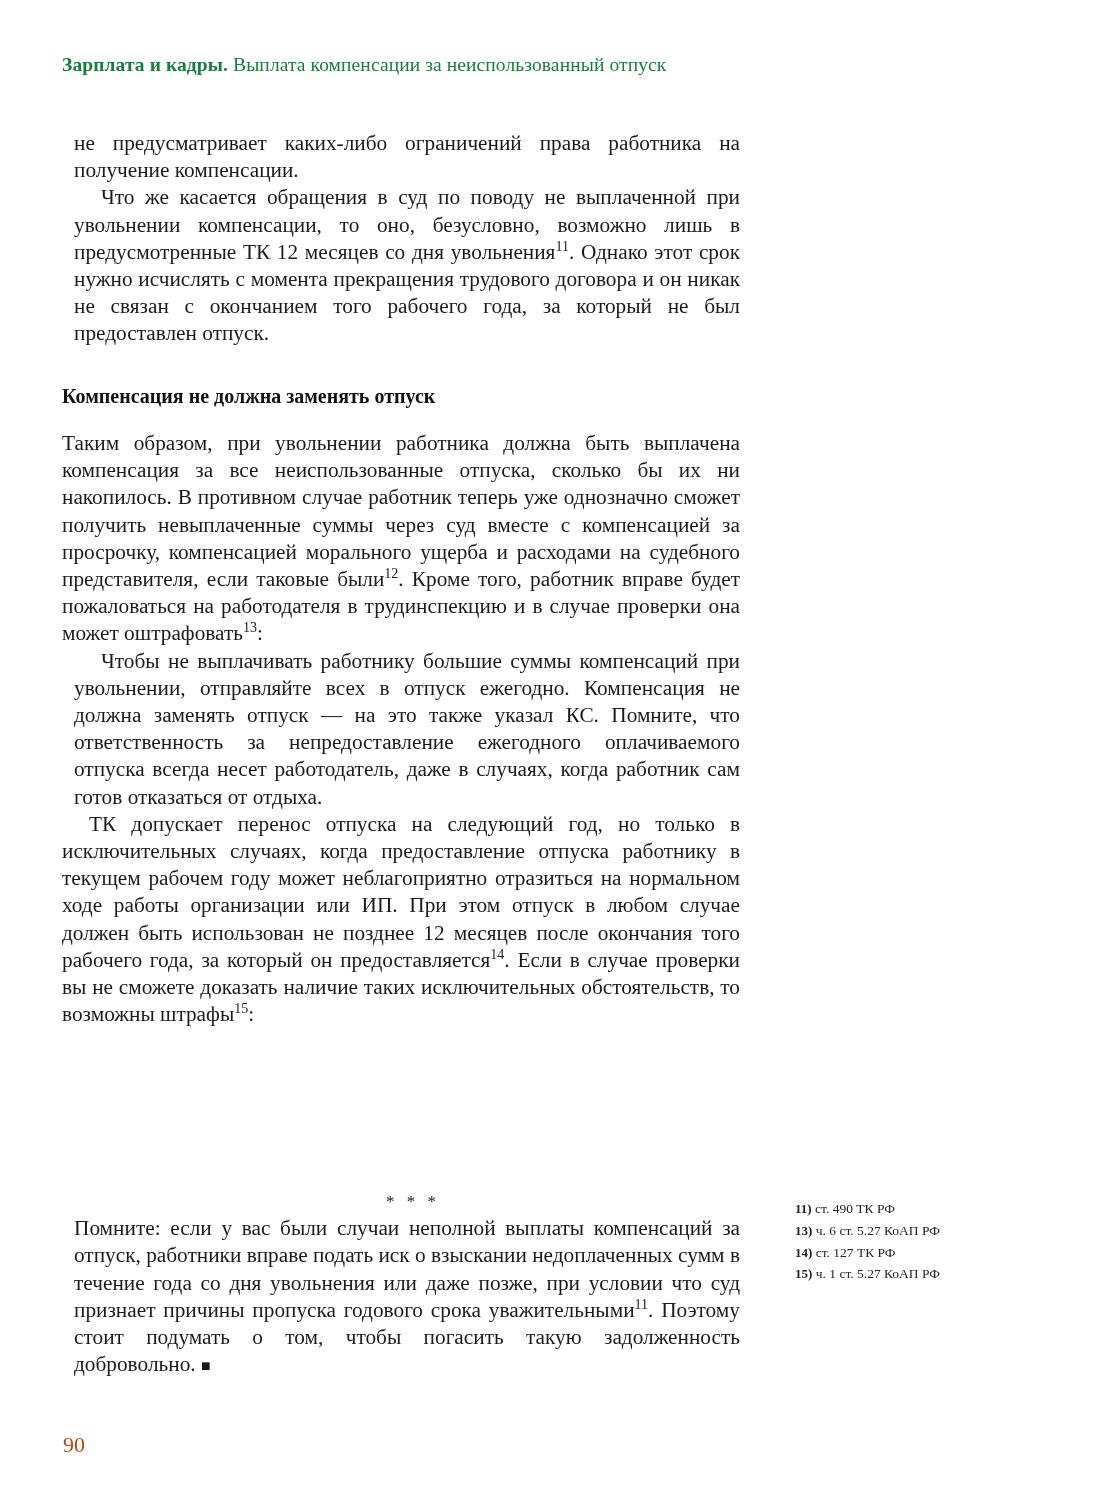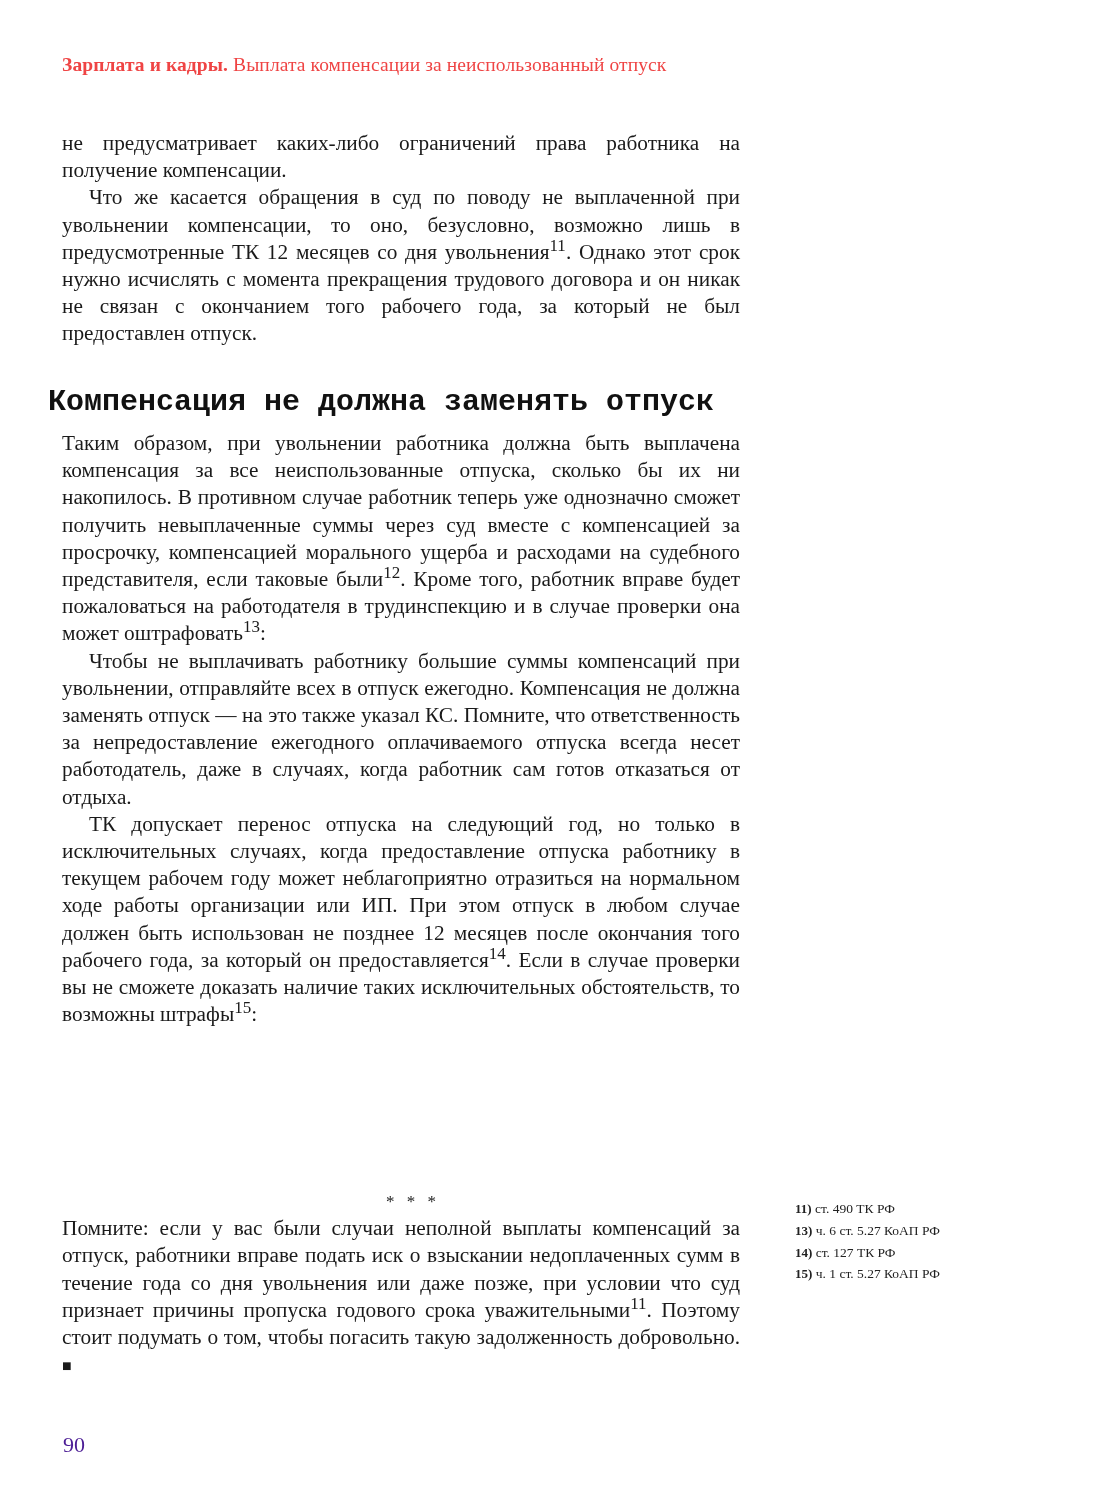--- a/index.html
+++ b/index.html
@@ -1,39 +1,39 @@
 <!DOCTYPE html>
 <html><head>
 <meta charset="utf-8">
 <style>
   html, body { margin: 0; padding: 0; background: #ffffff; }
   body { width: 1104px; height: 1500px; position: relative; overflow: hidden;
          font-family: "DejaVu Serif", "Liberation Serif", serif; color: #1a1a1a; }
-  .running-head { position: absolute; left: 62px; top: 54px; font-size: 19.5px; color: #ef4444;
+  .running-head { position: absolute; left: 62px; top: 54px; font-size: 19.5px; color: #15803d;
                   font-family: "Liberation Serif", serif; letter-spacing: 0.1px; white-space: nowrap; }
   .running-head .section { font-weight: bold; }
   .col { position: absolute; left: 62px; width: 678px; font-family: "Liberation Serif", serif;
          font-size: 21.3px; line-height: 27.2px; text-align: justify; }
   .col p { margin: 0; }
   .col p.indent { text-indent: 27px; }
-  .col p.lastline { text-align-last: left; }
-  .col sup { font-size: 17px; vertical-align: 8px; line-height: 0; }
-  .heading { position: absolute; left: 48px; top: 385px; font-family: Liberation Mono, monospace;
-             font-weight: bold; font-size: 30px; color: #111; white-space: nowrap; }
+  .col p.lastline { text-align-last: left; margin-left: 12px; }
+  .col sup { font-size: 14px; vertical-align: 8px; line-height: 0; }
+  .heading { position: absolute; left: 62px; top: 385px; font-family: Liberation Serif, serif;
+             font-weight: bold; font-size: 20px; color: #111; white-space: nowrap; }
   ul.bullets { list-style: none; margin: 0; padding: 0; }
   ul.bullets li { text-align: left; }
   ul.bullets li::before { content: "• "; }
   .stars { text-align: center; font-size: 17px; letter-spacing: 4px; padding-left: 24px; }
   .endmark { font-size: 16px; }
   .footnotes { position: absolute; left: 795px; top: 1200px; width: 240px;
                font-family: "Liberation Serif", serif; font-size: 13.5px; line-height: 17.8px; color: #222; }
   .footnotes .fn { margin-bottom: 4px; }
   .footnotes .num { font-family: Liberation Serif, serif; font-weight: bold; font-size: 13px; }
   .page-number { position: absolute; left: 63px; top: 1432px; font-size: 22px;
-                 font-family: "Liberation Serif", serif; color: #4c1d95; }
+                 font-family: "Liberation Serif", serif; color: #c2410c; }
 </style>
 </head>
 <body>
 
 <div class="running-head">
   <span class="section">Зарплата и кадры.</span>
   <span>Выплата компенсации за неиспользованный отпуск</span>
 </div>
 
 <div class="col" style="top:130px;">

